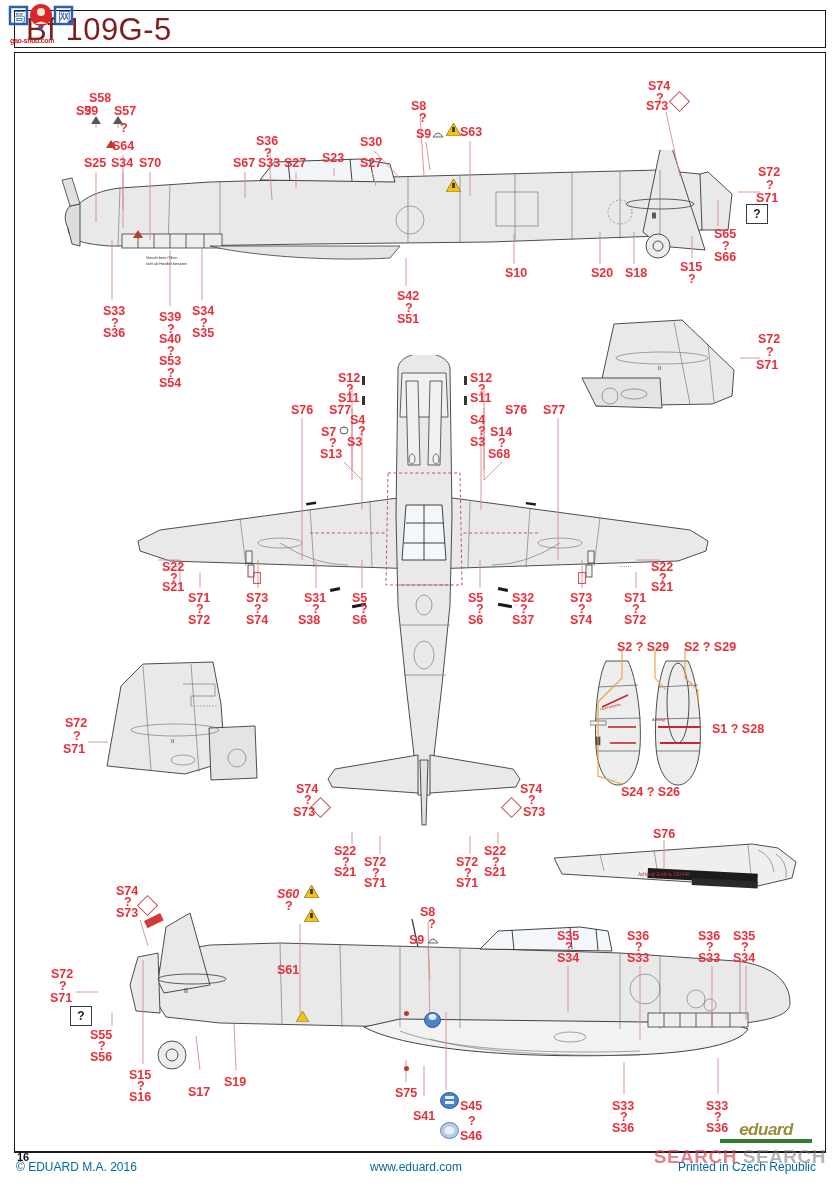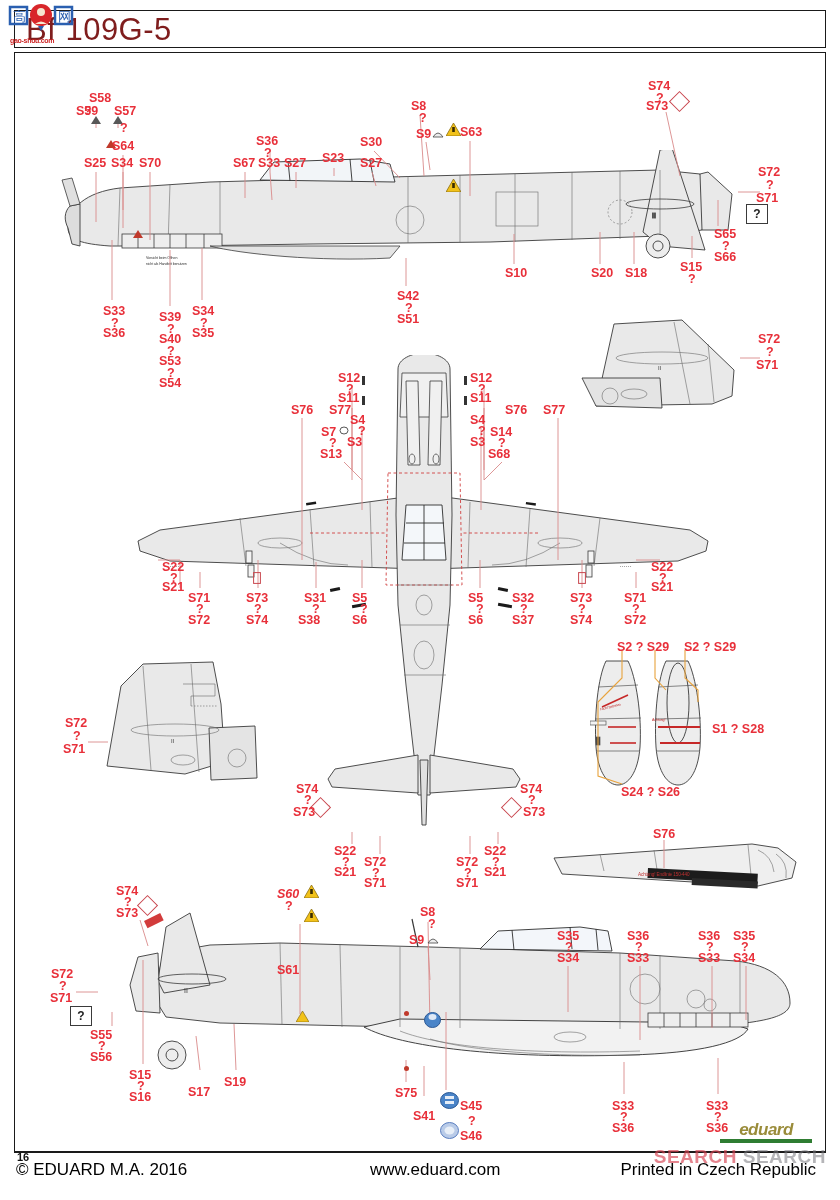--- a/index.html
+++ b/index.html
@@ -98,22 +98,22 @@
     position: absolute;
     left: 14px;
     top: 1152px;
     width: 812px;
     height: 0;
     border-top: 1.2px solid #1a1a1a;
   }
   .footer-text {
     position: absolute;
     top: 1160px;
-    font-size: 17px;
-    color: #000000;
+    font-size: 12px;
+    color: #0369a1;
     white-space: nowrap;
   }
   #footer-copyright { left: 16px; }
   #footer-web { left: 370px; }
   #footer-printed { right: 24px; }
 
   #eduard-logo {
     position: absolute;
     right: 26px;
     top: 1120px;

